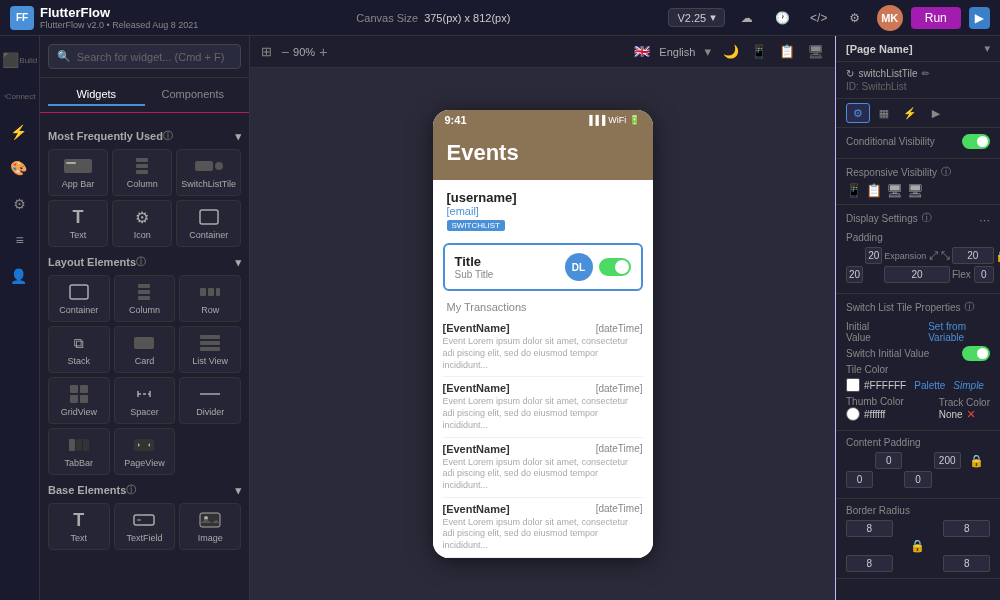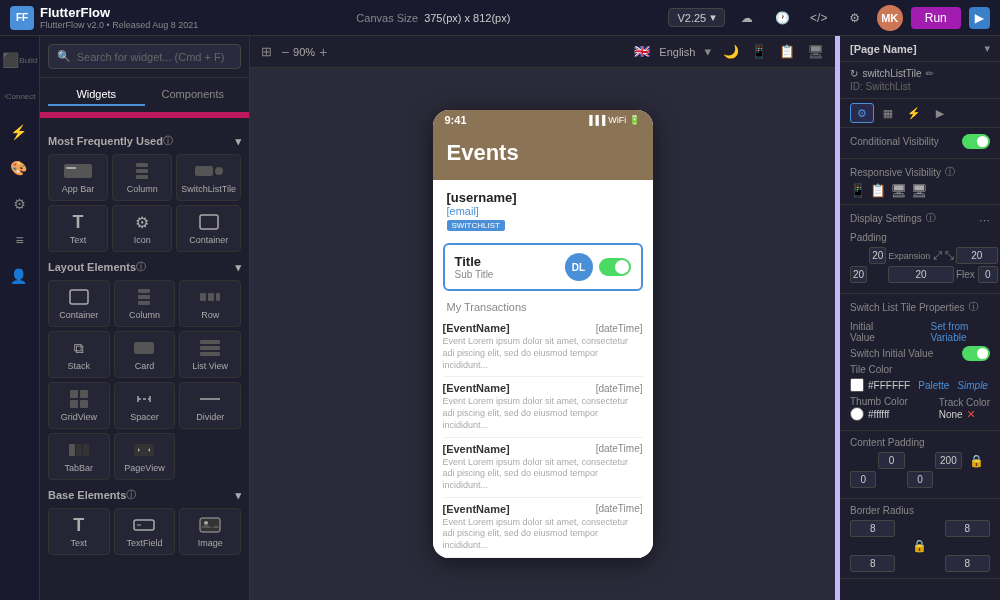--- a/index.html
+++ b/index.html
@@ -27,21 +27,21 @@
     
     .sidebar-icons { width: 40px; background: #1a1a2e; border-right: 1px solid #333; display: flex; flex-direction: column; align-items: center; padding: 8px 0; gap: 4px; }
     .sidebar-icon { width: 32px; height: 32px; display: flex; align-items: center; justify-content: center; color: #888; cursor: pointer; border-radius: 4px; font-size: 14px; }
     .sidebar-icon.active { color: #4a90d9; }
     .sidebar-icon-label { font-size: 8px; color: #666; text-align: center; }
 
     
     .widget-panel { width: 210px; background: #1e1e2e; border-right: 1px solid #333; display: flex; flex-direction: column; overflow: hidden; }
     .search-bar { padding: 8px; border-bottom: 1px solid #333; }
     .search-input { width: 100%; background: #2a2a3e; border: 1px solid #444; border-radius: 4px; padding: 5px 8px; color: #ccc; font-size: 11px; display: flex; align-items: center; gap: 6px; cursor: pointer; }
-    .tabs-row { display: flex; padding: 6px 8px; gap: 0; border-bottom: 6px solid #be185d; }
+    .tabs-row { display: flex; padding: 6px 8px; gap: 0; border-bottom: 1px solid #be185d; }
     .tab-btn { flex: 1; text-align: center; padding: 4px; font-size: 11px; color: #888; cursor: pointer; border-bottom: 2px solid transparent; }
     .tab-btn.active { color: #fff; border-bottom: 2px solid #4a90d9; }
     .widget-list { flex: 1; overflow-y: auto; padding: 8px; }
     .section-header { display: flex; align-items: center; justify-content: space-between; margin: 8px 0 6px; color: #aaa; font-size: 11px; font-weight: 600; }
     .section-header .info { color: #666; font-size: 10px; }
     .widget-grid { display: grid; grid-template-columns: repeat(3, 1fr); gap: 4px; margin-bottom: 8px; }
     .widget-item { display: flex; flex-direction: column; align-items: center; gap: 3px; padding: 6px 4px; border: 1px solid #333; border-radius: 4px; cursor: pointer; background: #252535; }
     .widget-icon { width: 32px; height: 20px; display: flex; align-items: center; justify-content: center; color: #aaa; font-size: 14px; }
     .widget-label { font-size: 9px; color: #aaa; text-align: center; }
 
@@ -75,21 +75,21 @@
     .toggle-knob { width: 14px; height: 14px; background: white; border-radius: 50%; position: absolute; top: 2px; right: 2px; }
     .transactions-label { padding: 4px 14px; font-size: 11px; color: #888; }
     .event-list { padding: 0 10px; }
     .event-item { padding: 5px 0; border-bottom: 1px solid #f0f0f0; }
     .event-row { display: flex; justify-content: space-between; align-items: center; }
     .event-name { font-size: 11px; font-weight: 600; color: #333; }
     .event-date { font-size: 10px; color: #888; }
     .event-desc { font-size: 9px; color: #aaa; line-height: 1.3; margin-top: 2px; }
 
     
-    .right-panel { width: 165px; background: #1e1e2e; border-left: 5px solid #c4b5fd; display: flex; flex-direction: column; overflow-y: auto; font-size: 11px; }
+    .right-panel { width: 165px; background: #1e1e2e; border-left: 1px solid #c4b5fd; display: flex; flex-direction: column; overflow-y: auto; font-size: 11px; }
     .rp-header { padding: 6px 10px; border-bottom: 1px solid #333; display: flex; align-items: center; justify-content: space-between; }
     .rp-title { color: #ccc; font-size: 11px; font-weight: 600; }
     .rp-section { padding: 6px 10px; border-bottom: 1px solid #333; }
     .rp-section-title { color: #888; font-size: 10px; margin-bottom: 4px; display: flex; align-items: center; gap: 4px; }
     .rp-row { display: flex; align-items: center; justify-content: space-between; margin-bottom: 3px; }
     .rp-label { color: #888; font-size: 10px; }
     .rp-value { color: #ccc; font-size: 10px; }
     .rp-tabs { display: flex; gap: 2px; padding: 4px 10px; border-bottom: 1px solid #333; }
     .rp-tab { width: 24px; height: 20px; display: flex; align-items: center; justify-content: center; color: #888; cursor: pointer; border-radius: 3px; border: 1px solid transparent; font-size: 11px; }
     .rp-tab.active { background: #2a2a4e; border-color: #4a90d9; color: #4a90d9; }

